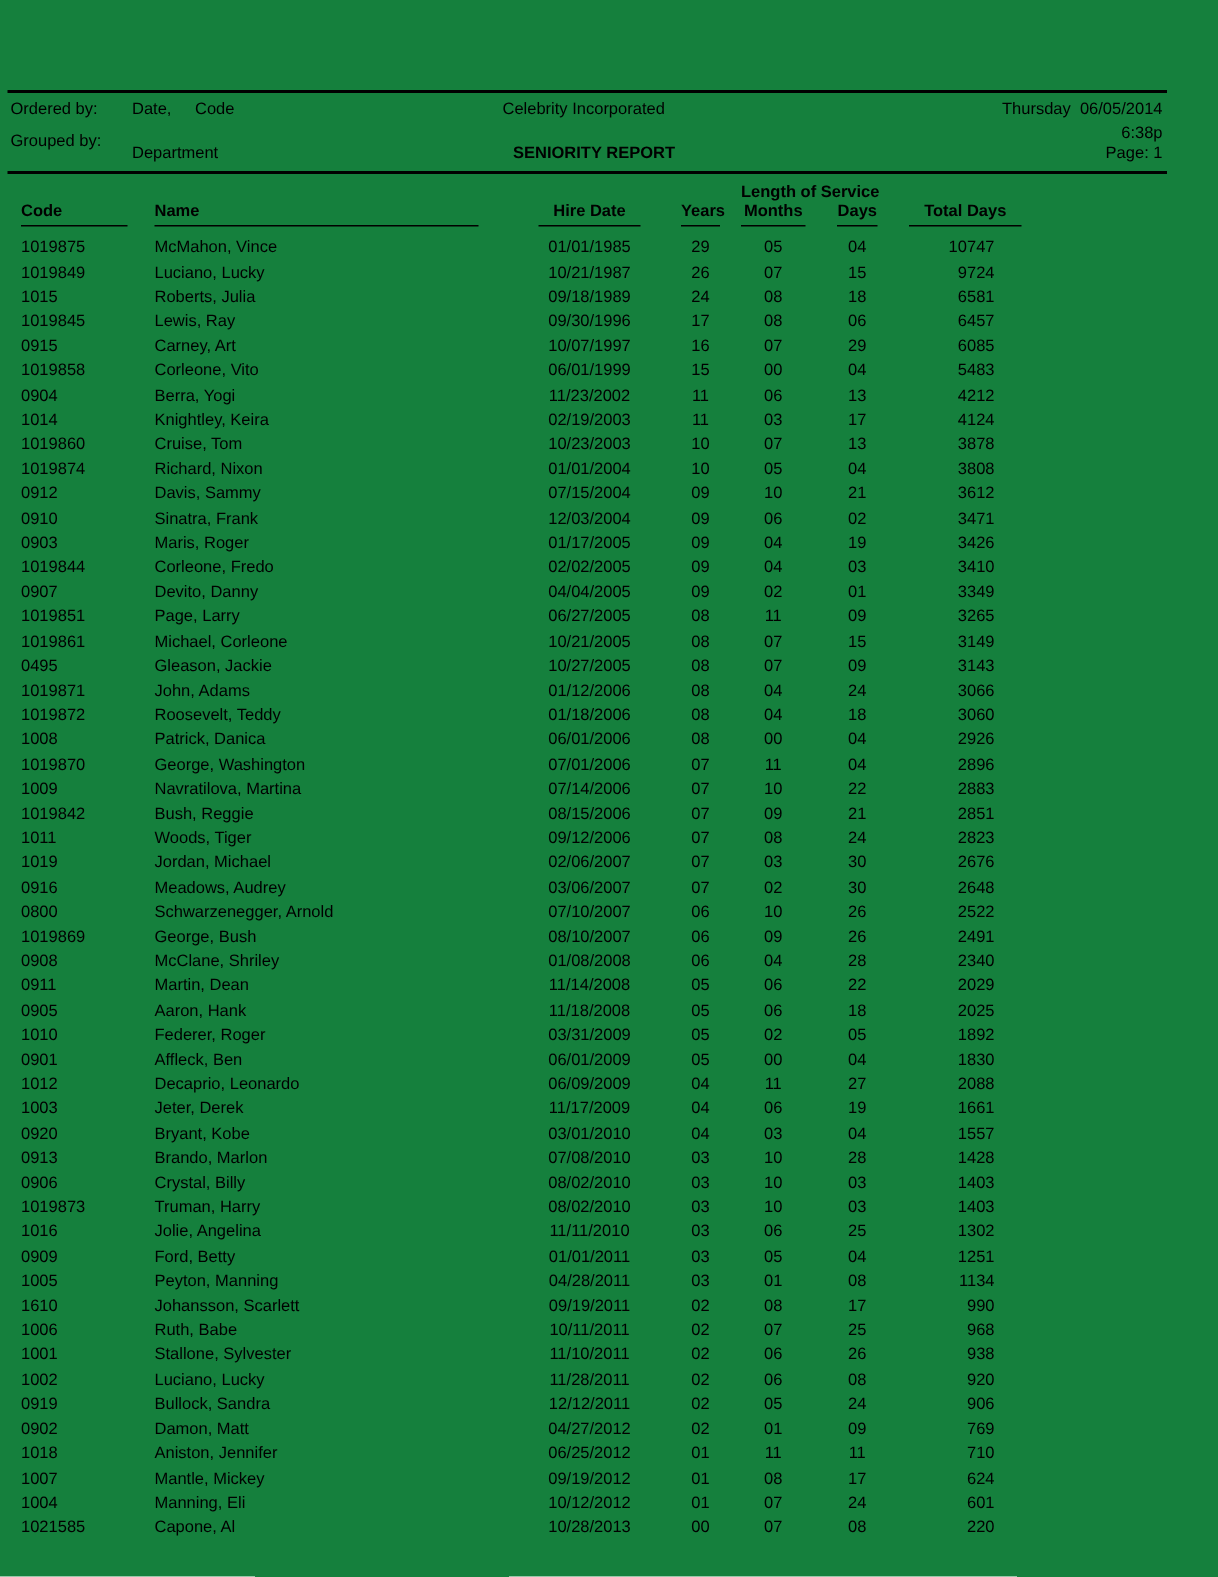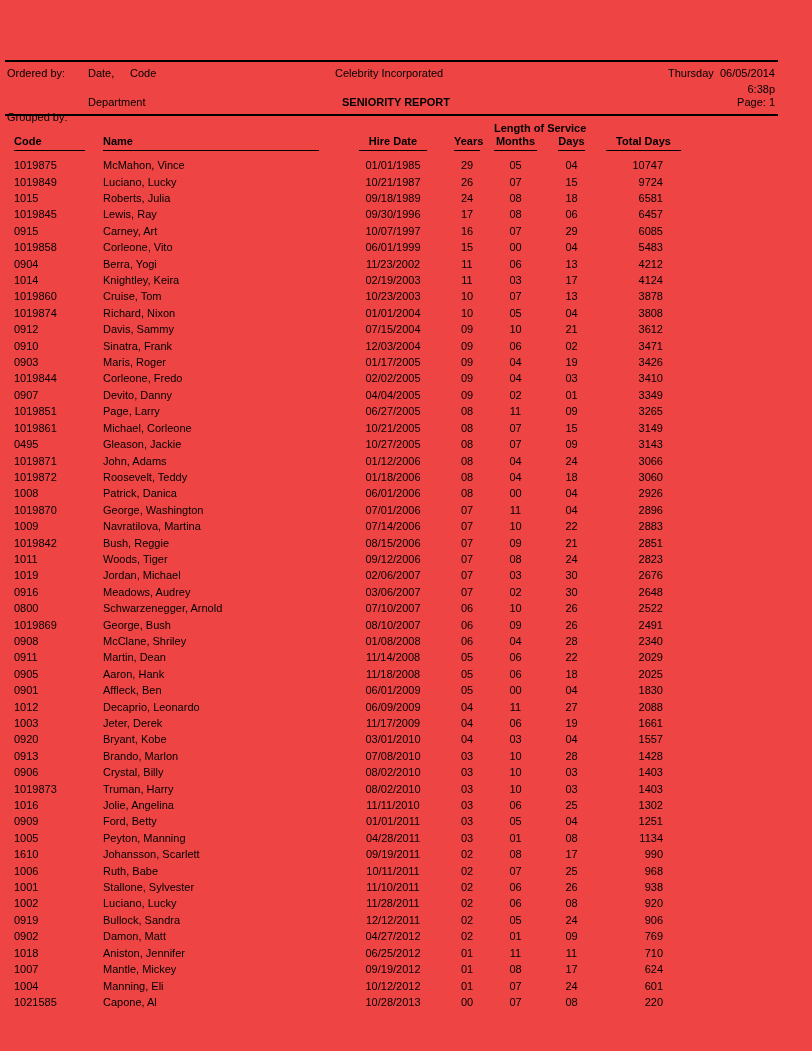--- a/index.html
+++ b/index.html
@@ -1,20 +1,20 @@
 <!DOCTYPE html>
 <html><head>
 <meta charset="utf-8">
 <style>
   html,body{margin:0;padding:0;background:#fff;}
   .page{
     position:relative;
     width:812px;
     height:1051px;
-    background:#ef4444;
+    background:#15803d;
     font-family:"Liberation Sans", sans-serif;
     font-size:11px;
     color:#000;
     overflow:hidden;
   }
   .abs{position:absolute;white-space:pre;}
   .right{position:absolute;right:37px;white-space:pre;text-align:right;}
   .bold{font-weight:bold;}
   .rule{position:absolute;left:5px;width:773px;height:2px;background:#000;}
 
@@ -46,21 +46,21 @@
 
   <div class="rule" style="top:60px;"></div>
 
   <span class="abs" style="left:7px;top:67px;">Ordered by:</span>
   <span class="abs" style="left:88px;top:67px;">Date,</span>
   <span class="abs" style="left:130px;top:67px;">Code</span>
   <span class="abs" style="left:335px;top:67px;">Celebrity Incorporated</span>
   <span class="right" style="top:67px;">Thursday  06/05/2014</span>
   <span class="right" style="top:83px;">6:38p</span>
 
-  <span class="abs" style="left:7px;top:111px;">Grouped by:</span>
+  <span class="abs" style="left:7px;top:88px;">Grouped by:</span>
   <span class="abs" style="left:88px;top:96px;">Department</span>
   <span class="abs bold" style="left:342px;top:96px;">SENIORITY REPORT</span>
   <span class="right" style="top:96px;">Page: 1</span>
 
   <div class="rule" style="top:114px;"></div>
 
   <table class="hdr-table">
     <colgroup>
       <col style="width:89px">
         <col style="width:256px">
@@ -535,20 +535,33 @@
           <td class="gap"></td>
           <td class="col-years">05</td>
           <td class="gap"></td>
           <td class="col-months">06</td>
           <td class="gap"></td>
           <td class="col-days">18</td>
           <td class="gap"></td>
           <td class="col-total">2025</td>
         </tr>
         <tr>
+          <td class="col-code">1010</td>
+          <td class="col-name">Federer, Roger</td>
+          <td class="col-hire">03/31/2009</td>
+          <td class="gap"></td>
+          <td class="col-years">05</td>
+          <td class="gap"></td>
+          <td class="col-months">02</td>
+          <td class="gap"></td>
+          <td class="col-days">05</td>
+          <td class="gap"></td>
+          <td class="col-total">1892</td>
+        </tr>
+        <tr>
           <td class="col-code">0901</td>
           <td class="col-name">Affleck, Ben</td>
           <td class="col-hire">06/01/2009</td>
           <td class="gap"></td>
           <td class="col-years">05</td>
           <td class="gap"></td>
           <td class="col-months">00</td>
           <td class="gap"></td>
           <td class="col-days">04</td>
           <td class="gap"></td>

